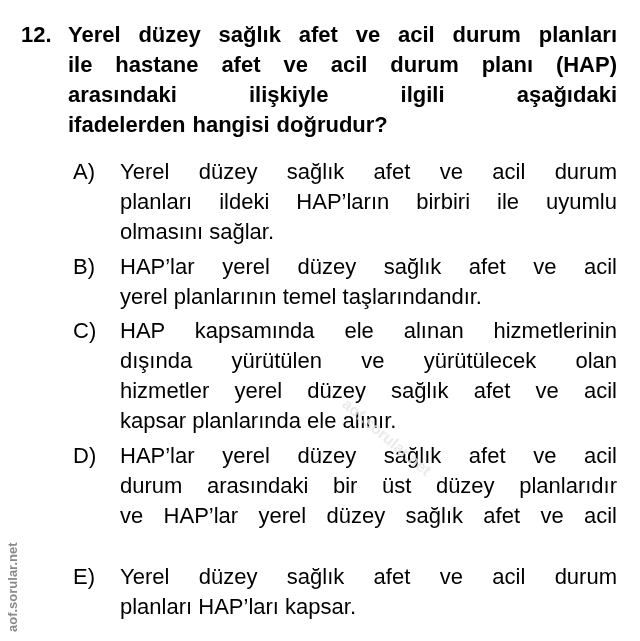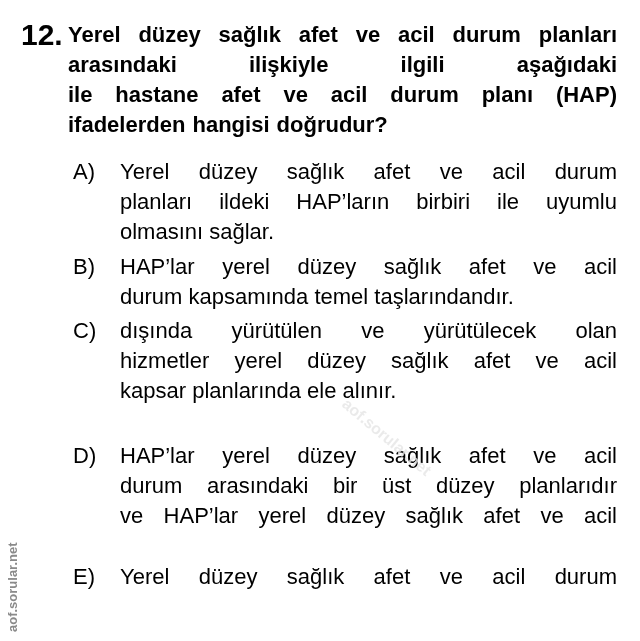--- a/index.html
+++ b/index.html
@@ -18,21 +18,21 @@
     .question {
       position: absolute;
       left: 0;
       top: 0;
       width: 640px;
     }
     .q-number {
       position: absolute;
       left: 21px;
       top: 20px;
-      font-size: 30px;
+      font-size: 22px;
       font-weight: bold;
       line-height: 30px;
     }
     .q-stem {
       position: absolute;
       left: 68px;
       top: 20px;
       width: 549px;
       font-size: 22px;
       font-weight: bold;
@@ -114,65 +114,67 @@
       opacity: 0.8;
     }
   </style>
 </head>
 <body>
 
 <div class="question">
   <div class="q-number">12.</div>
   <div class="q-stem">
     <span class="stem-line">Yerel düzey sağlık afet ve acil durum planları</span>
+    <span class="stem-line">ile hastane afet ve acil durum planı (HAP)</span>
     <span class="stem-line">arasındaki ilişkiyle ilgili aşağıdaki</span>
-    <span class="stem-line">ile hastane afet ve acil durum planı (HAP)</span>
     <span class="stem-line last">ifadelerden hangisi doğrudur?</span>
   </div>
 </div>
 
 <div class="options">
 
   <div class="option" style="top:157px;">
     <span class="opt-letter">A)</span>
     <div class="opt-text">
       <span class="opt-line">Yerel düzey sağlık afet ve acil durum</span>
       <span class="opt-line">planları ildeki HAP’ların birbiri ile uyumlu</span>
       <span class="opt-line last">olmasını sağlar.</span>
     </div>
   </div>
 
   <div class="option" style="top:252px;">
     <span class="opt-letter">B)</span>
     <div class="opt-text">
       <span class="opt-line">HAP’lar yerel düzey sağlık afet ve acil</span>
-      <span class="opt-line last">durum kapsamında temel taşlarındandır.</span>
+      <span class="opt-line last">yerel planlarının temel taşlarındandır.</span>
     </div>
   </div>
 
   <div class="option" style="top:316px;">
     <span class="opt-letter">C)</span>
     <div class="opt-text">
+      <span class="opt-line">HAP kapsamında ele alınan hizmetlerinin</span>
       <span class="opt-line">dışında yürütülen ve yürütülecek olan</span>
       <span class="opt-line">hizmetler yerel düzey sağlık afet ve acil</span>
       <span class="opt-line last">kapsar planlarında ele alınır.</span>
     </div>
   </div>
 
   <div class="option" style="top:441px;">
     <span class="opt-letter">D)</span>
     <div class="opt-text">
       <span class="opt-line">HAP’lar yerel düzey sağlık afet ve acil</span>
       <span class="opt-line">durum arasındaki bir üst düzey planlarıdır</span>
       <span class="opt-line">ve HAP’lar yerel düzey sağlık afet ve acil</span>
     </div>
   </div>
 
   <div class="option" style="top:562px;">
     <span class="opt-letter">E)</span>
     <div class="opt-text">
       <span class="opt-line">Yerel düzey sağlık afet ve acil durum</span>
+      <span class="opt-line last">planları HAP’ları kapsar.</span>
     </div>
   </div>
 </div>
 
 <div class="watermark-diag">aof.sorular.net</div>
 <div class="watermark-side">aof.sorular.net</div>
 
 </body></html>

